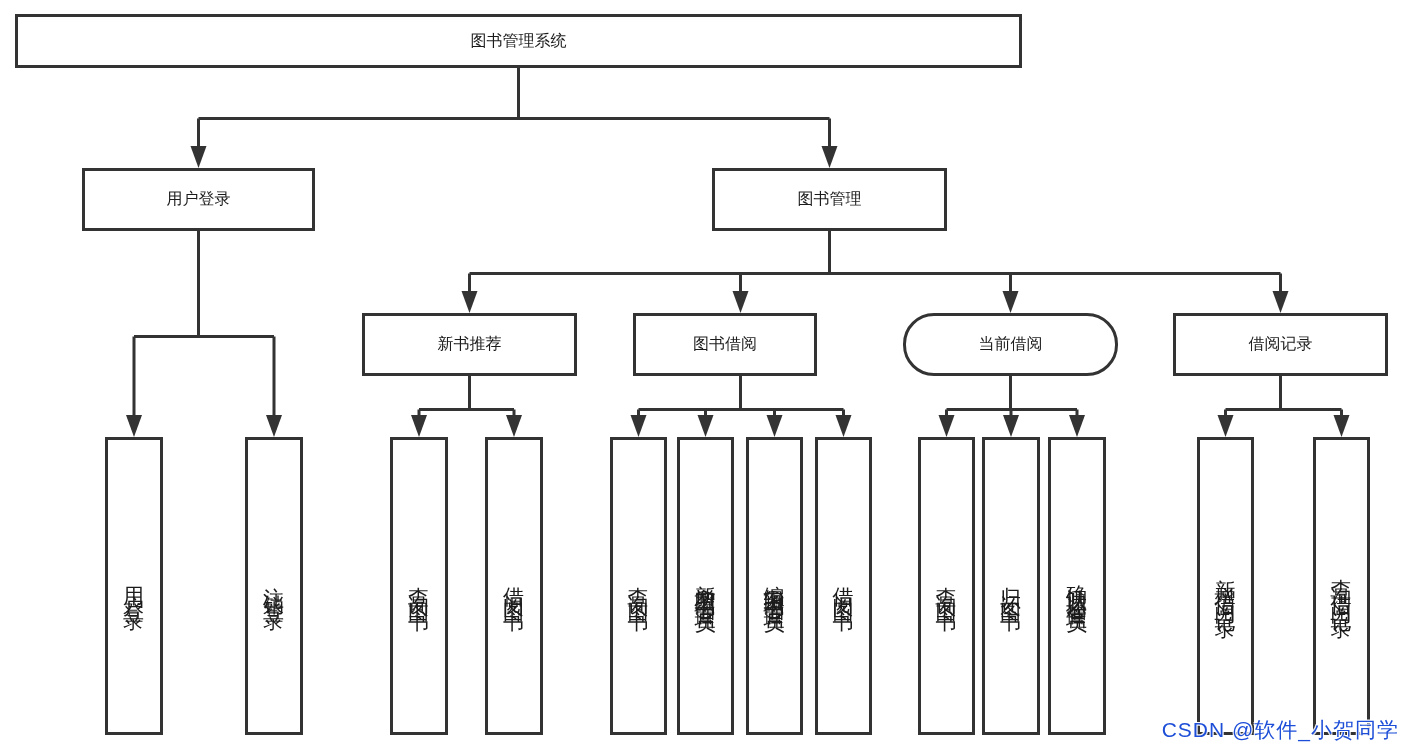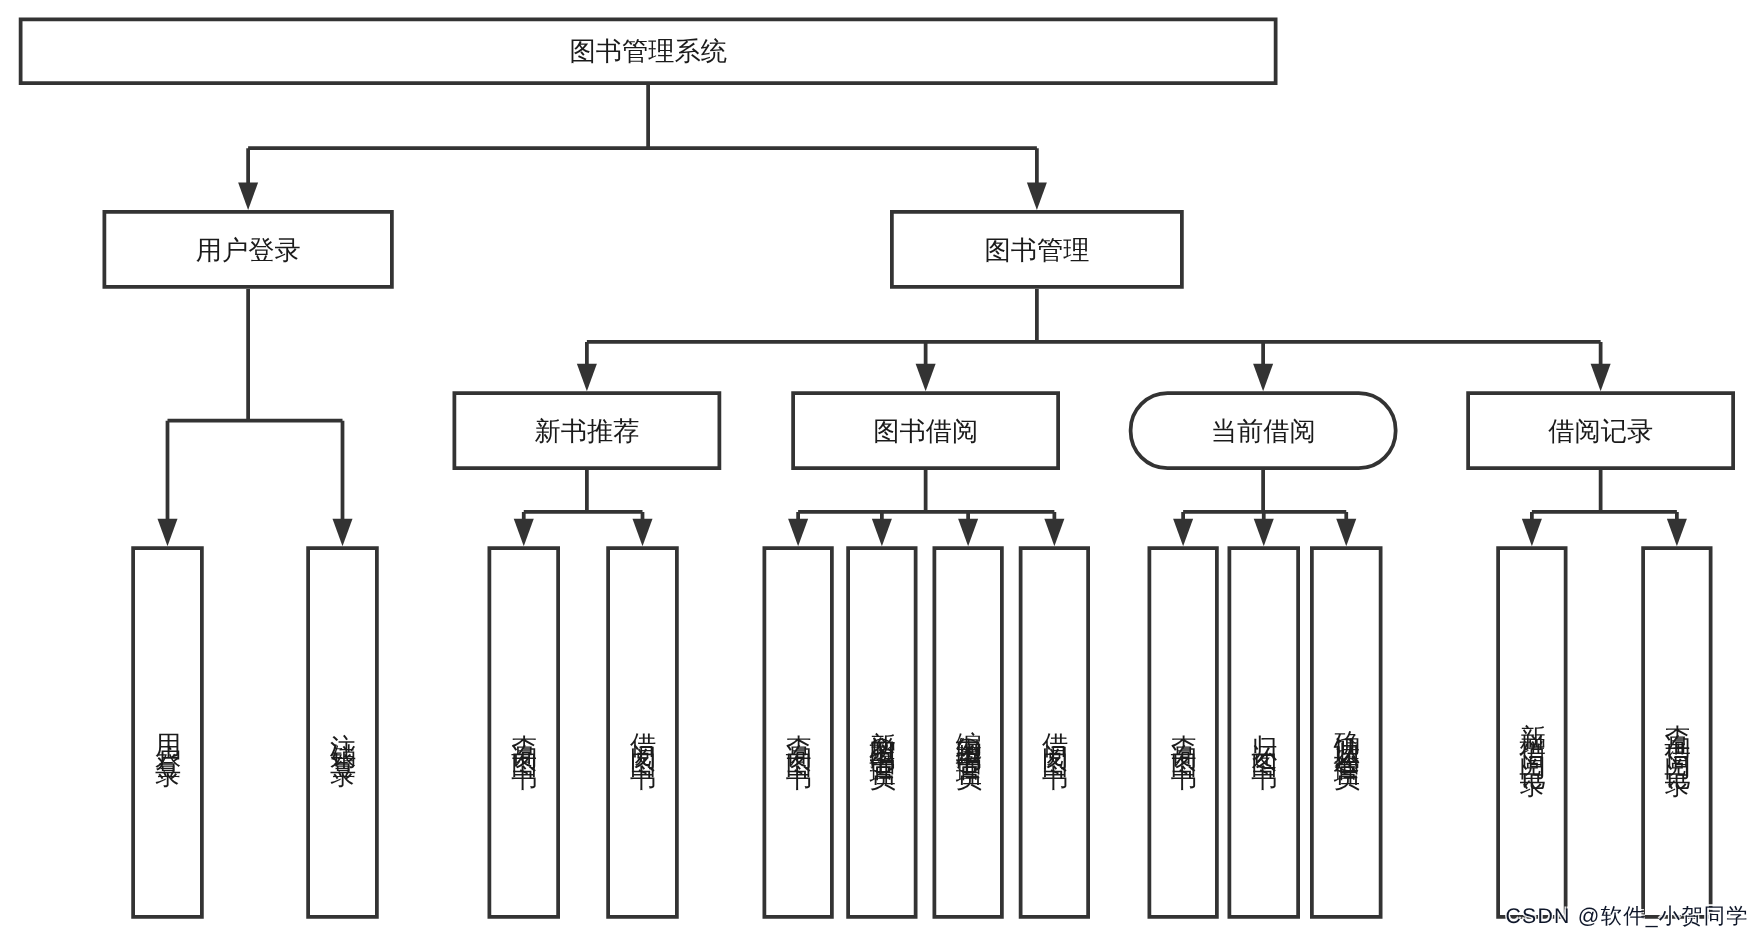--- a/index.html
+++ b/index.html
@@ -5,28 +5,28 @@
   html,body{margin:0;padding:0;background:#fff;}
   #canvas{
     position:relative;width:1405px;height:747px;background:#fff;overflow:hidden;
     font-family:"Liberation Sans","DejaVu Sans",sans-serif;
   }
   #wires{position:absolute;left:0;top:0;width:1405px;height:747px;}
   .box{
     position:absolute;box-sizing:border-box;border:3px solid #333;background:#fff;
     display:flex;align-items:center;justify-content:center;
   }
-  .hlbl{font-size:21px;color:#1b1b1b;white-space:nowrap;}
+  .hlbl{font-size:16px;color:#1b1b1b;white-space:nowrap;}
   .vtext{
     writing-mode:vertical-rl;text-orientation:mixed;line-height:1;
     font-size:21px;letter-spacing:8px;color:#1b1b1b;
   }
   #watermark{
-    position:absolute;right:6px;bottom:3px;font-size:17px;letter-spacing:1px;
-    color:#0f172a;white-space:nowrap;
+    position:absolute;right:6px;bottom:3px;font-size:21px;letter-spacing:1px;
+    color:#1d4ed8;white-space:nowrap;
     text-shadow:-1px -1px 0 rgba(255,255,255,.85),1px -1px 0 rgba(255,255,255,.85),
                 -1px 1px 0 rgba(255,255,255,.85),1px 1px 0 rgba(255,255,255,.85);
   }
 </style>
 </head>
 <body>
 
 <div id="canvas">
 
   <svg id="wires" viewBox="0 0 1405 747" xmlns="http://www.w3.org/2000/svg">
@@ -69,21 +69,21 @@
   <div class="box" style="left:82px;top:168px;width:233px;height:63px;">
     <span class="hlbl">用户登录</span>
   </div>
   <div class="box" style="left:362px;top:313px;width:215px;height:63px;">
     <span class="hlbl">新书推荐</span>
   </div>
 
   <div class="box" style="left:712px;top:168px;width:235px;height:63px;">
     <span class="hlbl">图书管理</span>
   </div>
-  <div class="box" style="left:633px;top:313px;width:215px;height:63px;font-family:Liberation Mono, monospace;">
+  <div class="box" style="left:633px;top:313px;width:184px;height:63px;font-family:Liberation Mono, monospace;">
     <span class="hlbl">图书借阅</span>
   </div>
   <div class="box" style="left:903px;top:313px;width:215px;height:63px;border-radius:31px;">
     <span class="hlbl">当前借阅</span>
   </div>
   <div class="box" style="left:1173px;top:313px;width:215px;height:63px;">
     <span class="hlbl">借阅记录</span>
   </div>
 
   <div class="box" style="left:105px;top:437px;width:58px;height:298px;">

